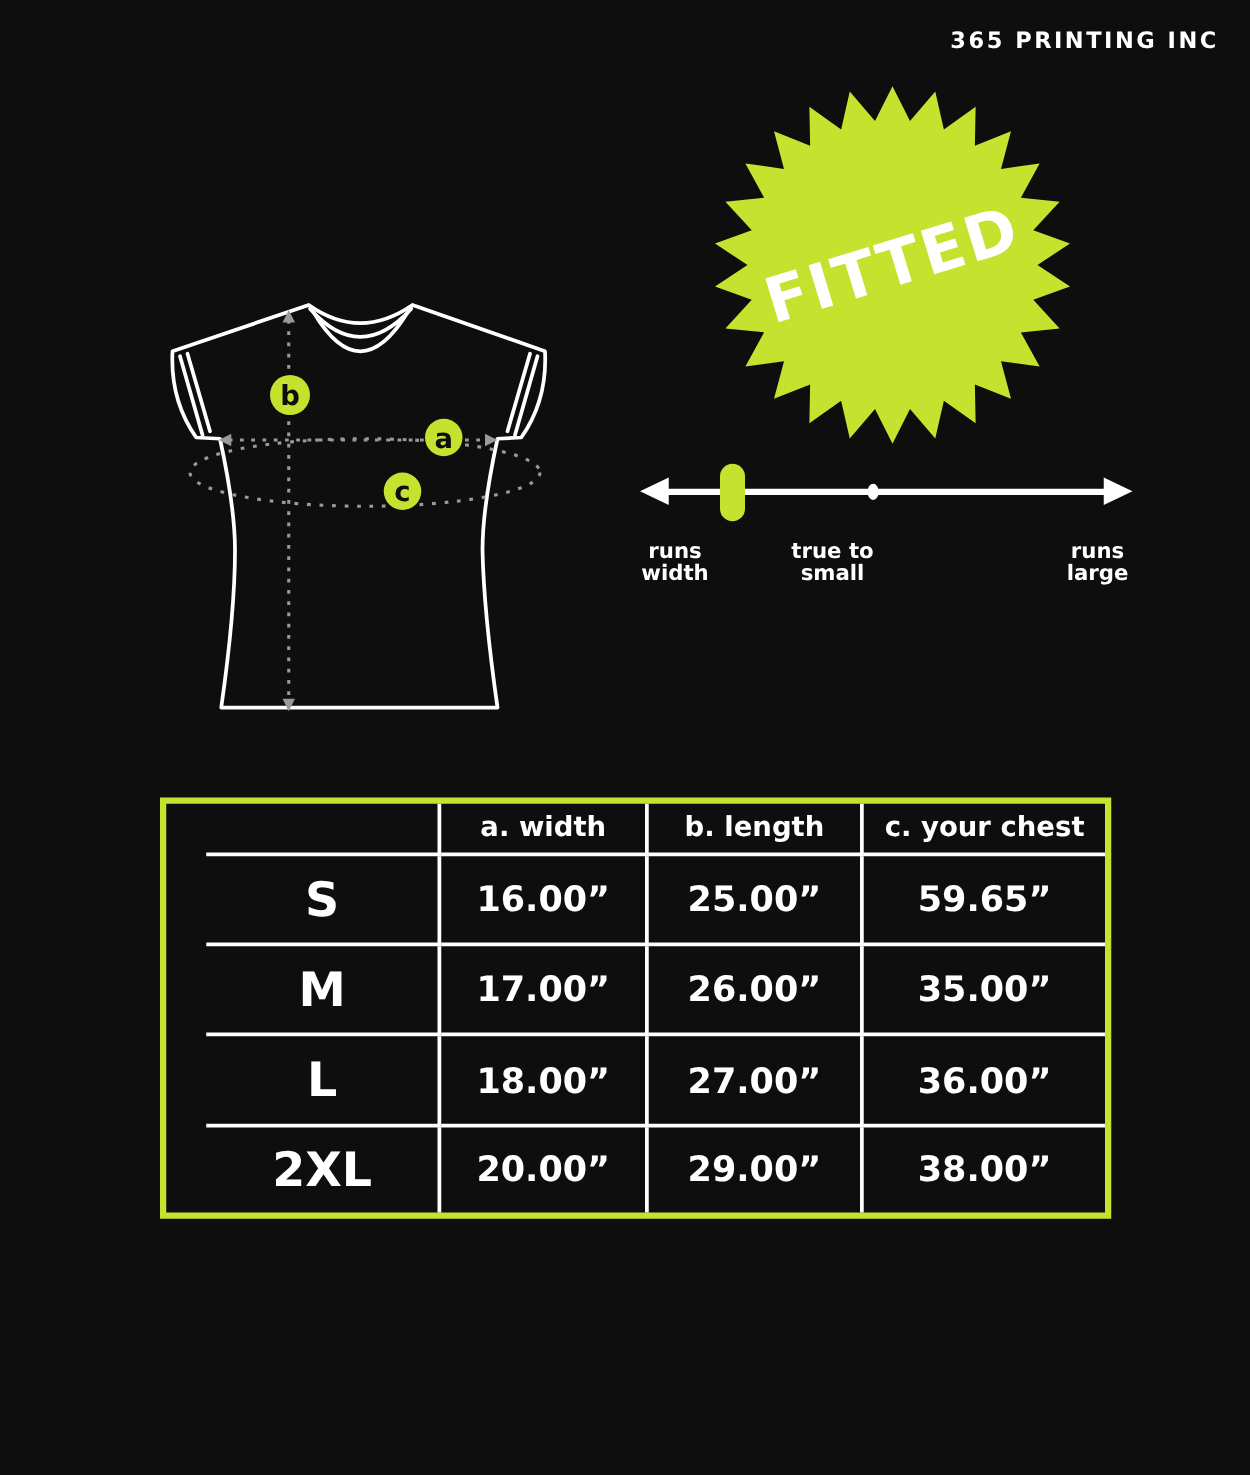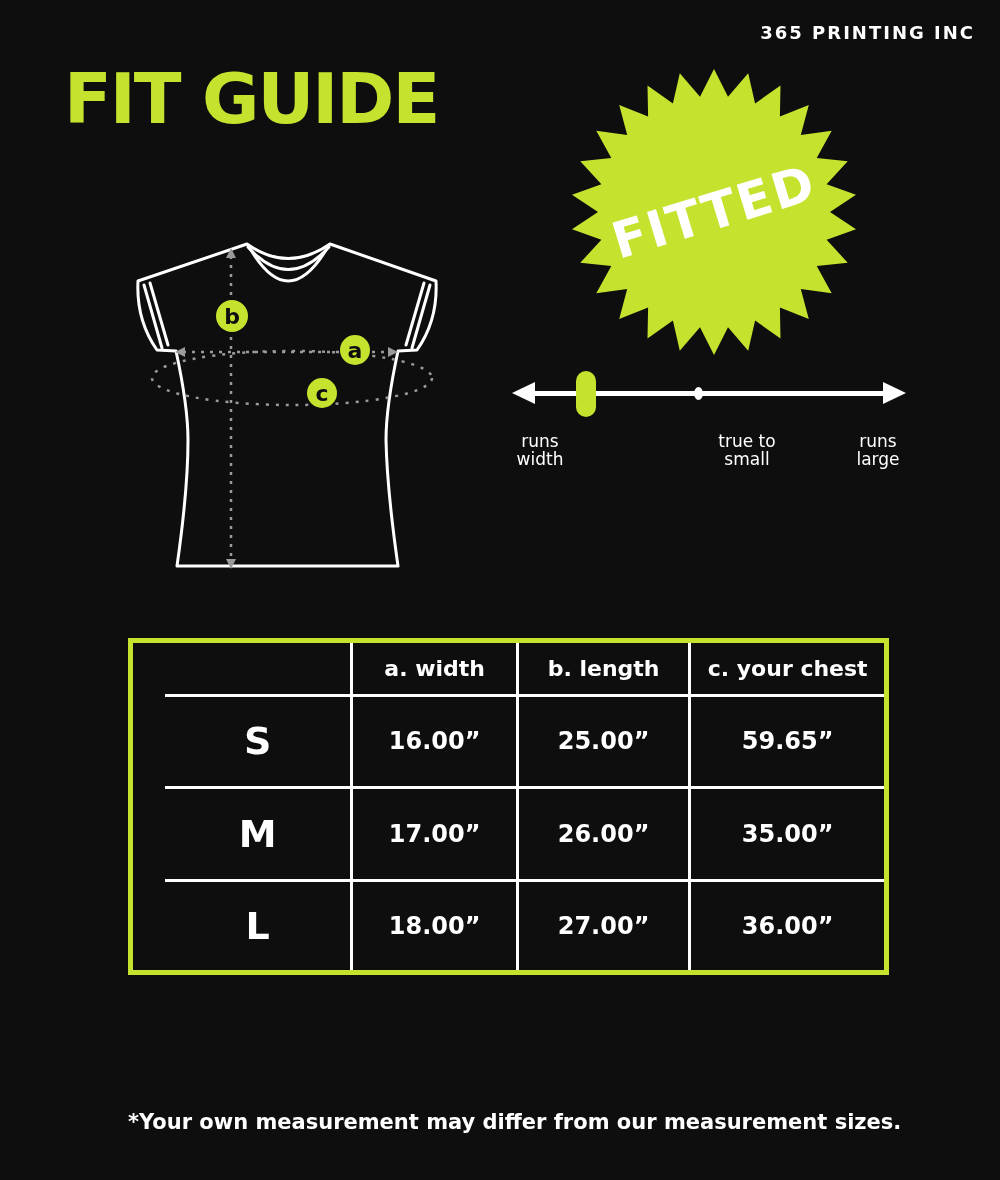--- a/index.html
+++ b/index.html
@@ -54,62 +54,61 @@
   .scale-marker{
     position:absolute;left:576px;top:371px;width:20px;height:46px;
     background:var(--accent);border-radius:10px;
   }
   .scale-dot{
     position:absolute;left:694px;top:387px;width:9px;height:13px;
     background:var(--fg);border-radius:50%;
   }
   .scale-label{
     position:absolute;top:433px;transform:translateX(-50%);
-    font-size:17px;font-weight:normal;line-height:1.05;text-align:center;color:var(--fg);
+    font-size:17px;font-weight:bold;line-height:1.05;text-align:center;color:var(--fg);
   }
   .scale-label.l0{left:540px;}
-  .scale-label.l1{left:747px;}
+  .scale-label.l1{left:666px;}
   .scale-label.l2{left:878px;}
   
   .table-wrap{
     position:absolute;left:128px;top:638px;width:761px;height:337px;
     border:5px solid var(--accent);
     padding-left:32px;
   }
   table.size-table{
     width:100%;height:100%;border-collapse:collapse;table-layout:fixed;
   }
   .size-table th,.size-table td{
     border:3px solid var(--fg);text-align:center;vertical-align:middle;
     color:var(--fg);font-weight:bold;
   }
   .size-table tr>*:first-child{border-left:none;}
   .size-table tr>*:last-child{border-right:none;}
   .size-table tr:first-child>*{border-top:none;}
   .size-table tr:last-child>*{border-bottom:none;}
   .size-table th{font-size:22px;}
   .size-table td.size-cell{font-size:38px;}
-  .size-table td.val-cell{font-size:24px;}
+  .size-table td.val-cell{font-size:28px;}
   
   .footnote{
     position:absolute;left:128px;top:1110px;width:761px;text-align:center;
     font-size:21px;font-weight:bold;color:var(--fg);white-space:nowrap;
   }
   
   svg{display:block;}
   .shirt-svg{position:absolute;left:115px;top:228px;}
 </style>
 </head>
 <body>
 
 <div class="page">
 
   <div class="brand">365 PRINTING INC</div>
 
-  <div class="title">FIT GUIDE</div>
 
   <svg class="badge-star" width="300" height="300" viewBox="0 0 300 300">
     <polygon id="star-poly" fill="#c5e32e" points="150.0,7.0 164.0,34.8 184.2,11.2 191.1,41.5 216.5,23.4 215.9,54.5 244.8,43.0 236.8,73.1 267.7,68.8 252.7,96.1 283.7,99.3 262.6,122.2 292.0,132.8 266.0,150.0 292.0,167.2 262.6,177.8 283.7,200.7 252.7,203.9 267.7,231.2 236.8,226.9 244.8,257.0 215.9,245.5 216.5,276.6 191.1,258.5 184.2,288.8 164.0,265.2 150.0,293.0 136.0,265.2 115.8,288.8 108.9,258.5 83.5,276.6 84.1,245.5 55.2,257.0 63.2,226.9 32.3,231.2 47.3,203.9 16.3,200.7 37.4,177.8 8.0,167.2 34.0,150.0 8.0,132.8 37.4,122.2 16.3,99.3 47.3,96.1 32.3,68.8 63.2,73.1 55.2,43.0 84.1,54.5 83.5,23.4 108.9,41.5 115.8,11.2 136.0,34.8"></polygon>
   </svg>
   <div class="badge-label">FITTED</div>
 
   <svg class="shirt-svg" width="356" height="360" viewBox="0 0 356 360">
 
     <g fill="none" stroke="#ffffff" stroke-width="3" stroke-linejoin="round" stroke-linecap="round">
       <path d="M 215,16
@@ -208,19 +207,24 @@
         <td class="val-cell">17.00”</td>
         <td class="val-cell">26.00”</td>
         <td class="val-cell">35.00”</td>
       </tr>
       <tr>
         <td class="size-cell">L</td>
         <td class="val-cell">18.00”</td>
         <td class="val-cell">27.00”</td>
         <td class="val-cell">36.00”</td>
       </tr>
+      <tr>
+        <td class="size-cell">2XL</td>
+        <td class="val-cell">20.00”</td>
+        <td class="val-cell">29.00”</td>
+        <td class="val-cell">38.00”</td>
+      </tr>
     </tbody>
       </table>
   </div>
 
-  <div class="footnote">*Your own measurement may differ from our measurement sizes.</div>
 
 </div>
 
 </body></html>

